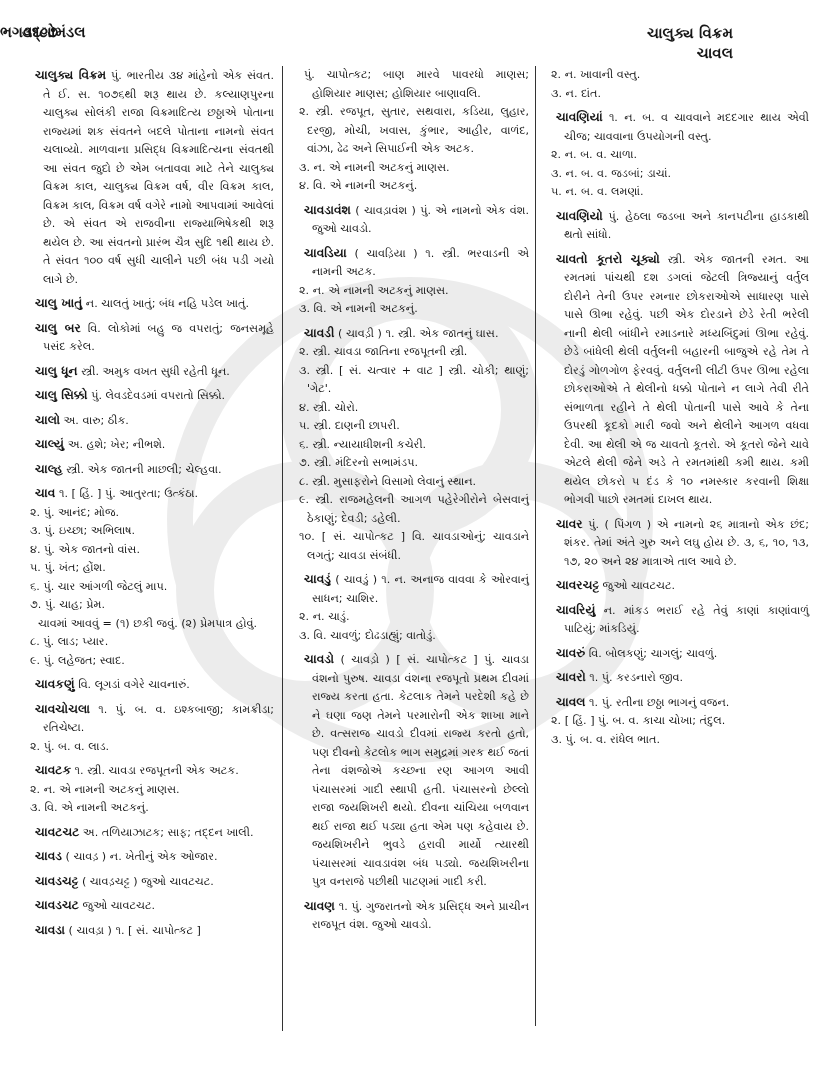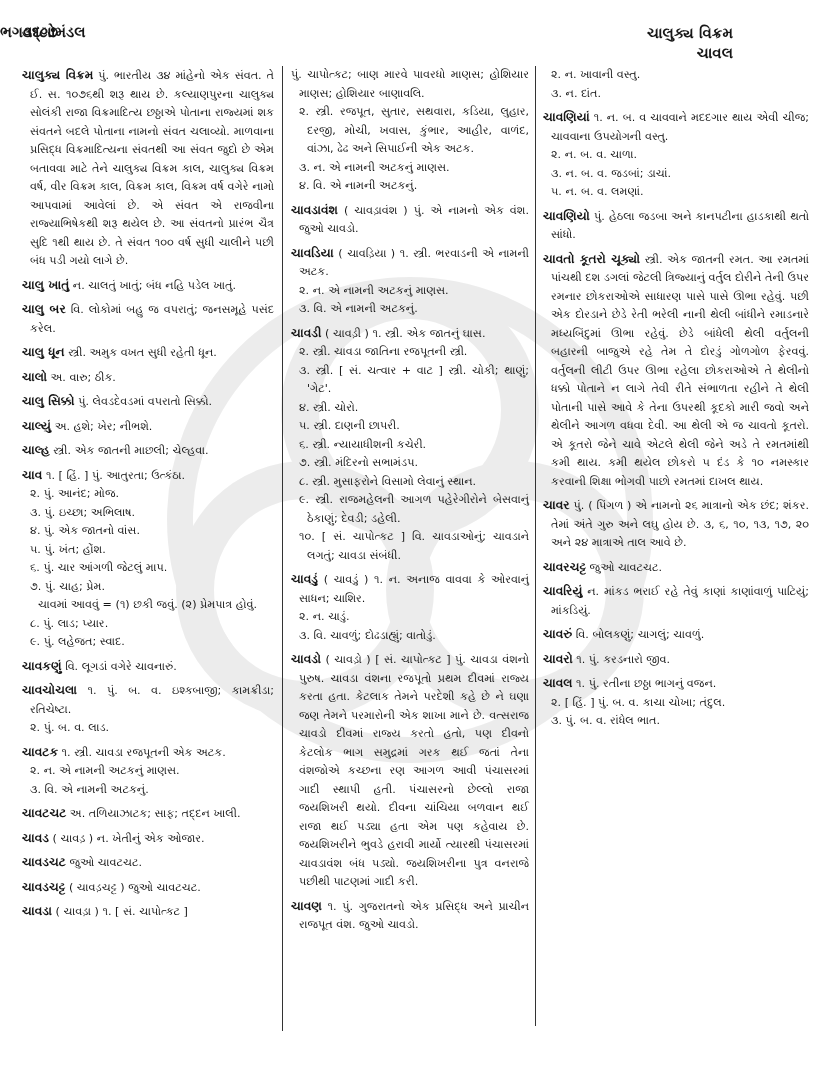--- a/index.html
+++ b/index.html
@@ -23,21 +23,21 @@
     position: absolute; top: 66px; left: 0; width: 825px; height: 1000px; z-index: 1;
   }
   .col { position: absolute; top: 0; font-size: 11.2px; line-height: 18.5px; }
   .col-1 { left: 22px; width: 252px; }
   .col-2 { left: 291px; width: 238px; }
   .col-3 { left: 543px; width: 266px; }
   .divider { position: absolute; width: 1px; background: #333; }
   .div-1 { left: 282px; top: 0; height: 965px; }
   .div-2 { left: 535px; top: 0; height: 960px; }
   .entry { margin: 0 0 5px 0; text-align: justify; }
-  .entry .line { display: block; padding-left: 8px; text-indent: -8px; }
+  .entry .line { display: block; padding-left: 8px; text-indent: -8px; margin-left: 13px; }
   .hw { font-weight: bold; font-size: 12.2px; }
   .sense { display: block; padding-left: 16px; text-indent: -8px; }
   .sub { display: block; padding-left: 24px; text-indent: -8px; }
 </style>
 </head>
 <body>
 
 <svg class="watermark" viewBox="0 0 520 520">
   <g fill="none" stroke="#000" stroke-width="38">
     <circle cx="260" cy="150" r="110"></circle>
@@ -66,24 +66,24 @@
       <div class="entry">
         <span class="line"><span class="hw">ચાલુ ખાતું</span> <span>ન. ચાલતું ખાતું; બંધ નહિ પડેલ ખાતું.</span></span>
       </div>
       <div class="entry">
         <span class="line"><span class="hw">ચાલુ બર</span> <span>વિ. લોકોમાં બહુ જ વપરાતું; જનસમૂહે પસંદ કરેલ.</span></span>
       </div>
       <div class="entry">
         <span class="line"><span class="hw">ચાલુ ધૂન</span> <span>સ્ત્રી. અમુક વખત સુધી રહેતી ધૂન.</span></span>
       </div>
       <div class="entry">
+        <span class="line"><span class="hw">ચાલુ સિક્કો</span> <span>પું. લેવડદેવડમાં વપરાતો સિક્કો.</span></span>
+      </div>
+      <div class="entry">
         <span class="line"><span class="hw">ચાલો</span> <span>અ. વારુ; ઠીક.</span></span>
-      </div>
-      <div class="entry">
-        <span class="line"><span class="hw">ચાલુ સિક્કો</span> <span>પું. લેવડદેવડમાં વપરાતો સિક્કો.</span></span>
       </div>
       <div class="entry">
         <span class="line"><span class="hw">ચાલ્યું</span> <span>અ. હશે; ખેર; નીભશે.</span></span>
       </div>
       <div class="entry">
         <span class="line"><span class="hw">ચાલ્હ</span> <span>સ્ત્રી. એક જાતની માછલી; ચેલ્હવા.</span></span>
       </div>
       <div class="entry">
         <span class="line"><span class="hw">ચાવ</span> <span>૧. [ હિં. ] પું. આતુરતા; ઉત્કંઠા.</span></span>
         <span class="sense">૨. પું. આનંદ; મોજ.</span>
@@ -108,24 +108,24 @@
         <span class="sense">૨. ન. એ નામની અટકનું માણસ.</span>
         <span class="sense">૩. વિ. એ નામની અટકનું.</span>
       </div>
       <div class="entry">
         <span class="line"><span class="hw">ચાવટચટ</span> <span>અ. તળિયાઝાટક; સાફ; તદ્દન ખાલી.</span></span>
       </div>
       <div class="entry">
         <span class="line"><span class="hw">ચાવડ</span> <span>( ચાવડ઼ ) ન. ખેતીનું એક ઓજાર.</span></span>
       </div>
       <div class="entry">
+        <span class="line"><span class="hw">ચાવડચટ્ટ</span> <span>( ચાવડ઼ચટ્ટ ) જુઓ ચાવટચટ.</span></span>
+      </div>
+      <div class="entry">
         <span class="line"><span class="hw">ચાવડચટ</span> <span>જુઓ ચાવટચટ.</span></span>
-      </div>
-      <div class="entry">
-        <span class="line"><span class="hw">ચાવડચટ્ટ</span> <span>( ચાવડ઼ચટ્ટ ) જુઓ ચાવટચટ.</span></span>
       </div>
       <div class="entry">
         <span class="line"><span class="hw">ચાવડા</span> <span>( ચાવડ઼ા ) ૧. [ સં. ચાપોત્કટ ]</span></span>
       </div>
     </div>
   <div class="col col-2">
       <div class="entry">
         <span class="line"><span>પું. ચાપોત્કટ; બાણ મારવે પાવરધો માણસ; હોશિયાર માણસ; હોશિયાર બાણાવલિ.</span></span>
         <span class="sense">૨. સ્ત્રી. રજપૂત, સુતાર, સથવારા, કડિયા, લુહાર, દરજી, મોચી, ખવાસ, કુંભાર, આહીર, વાળંદ, વાંઝા, ઢેઢ અને સિપાઈની એક અટક.</span>
         <span class="sense">૩. ન. એ નામની અટકનું માણસ.</span>

